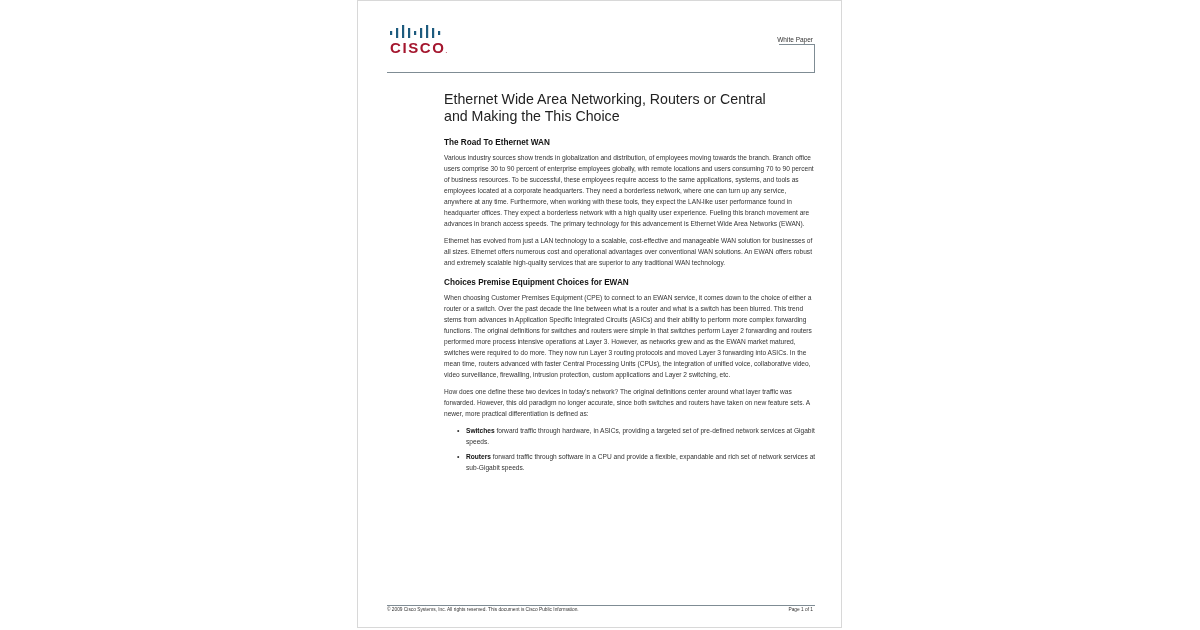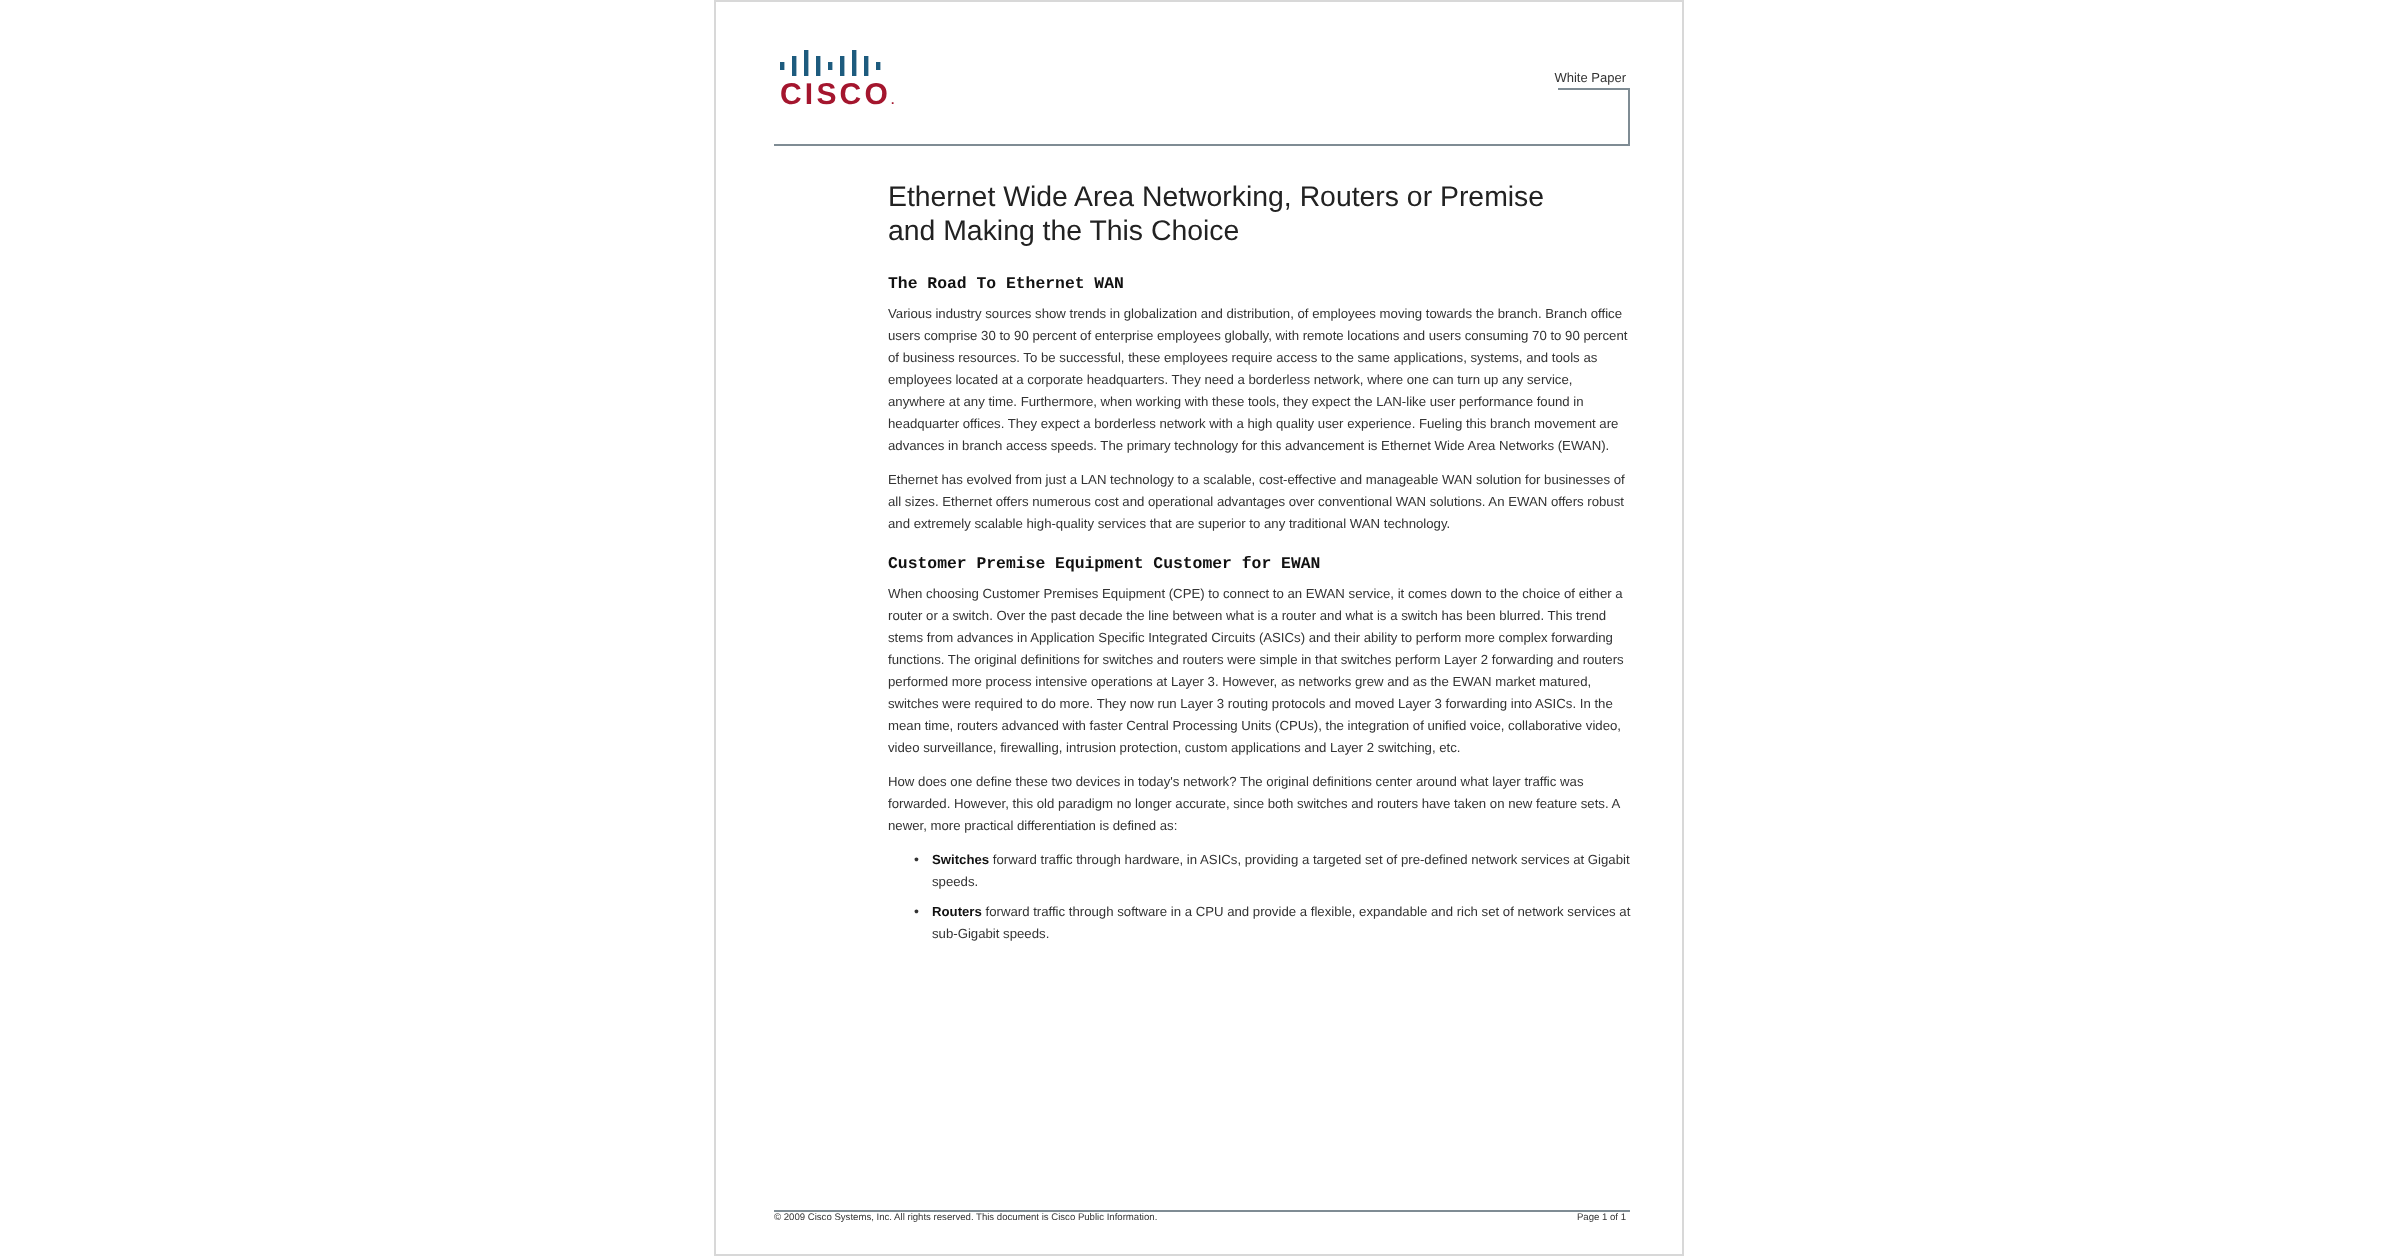--- a/index.html
+++ b/index.html
@@ -26,21 +26,21 @@
       border-top: 1px solid #7f8c94;
     }
     .header-box {
       position: absolute; left: 421px; top: 43px; width: 36px; height: 28px;
       border-top: 1px solid #7f8c94; border-right: 1px solid #7f8c94; box-sizing: border-box;
     }
     .content { position: absolute; left: 86px; top: 90px; width: 372px; }
     .title {
       font-size: 14.2px; line-height: 16.5px; color: #222; margin: 0 0 13px 0; font-weight: normal;
     }
-    .section-heading { font-size: 8.2px; font-weight: bold; color: #111; margin: 0 0 4px 0; line-height: 11px; font-family: Liberation Mono, monospace; }
+    .section-heading { font-size: 8.2px; font-weight: bold; color: #111; margin: 0 0 4px 0; line-height: 11px; }
     .para { font-size: 6.6px; line-height: 11px; color: #333; margin: 0 0 6px 0; }
     .bullets { list-style: none; margin: 6px 0 0 0; padding: 0 0 0 22px; }
     .bullets li { position: relative; font-size: 6.6px; line-height: 11px; color: #333; margin-bottom: 4px; }
     .bullets li .bullet { position: absolute; left: -9px; top: 0; font-size: 7px; color: #333; }
     .bullets li b { color: #111; }
     .footer-rule {
       position: absolute; left: 29px; top: 604px; width: 428px; height: 0;
       border-top: 1px solid #7f8c94;
     }
     .footer-left { position: absolute; left: 29px; top: 606px; font-size: 4.8px; color: #333; }
@@ -65,29 +65,29 @@
     </svg>
     <div class="logo-word"><span>CISCO</span><span class="dot">.</span></div>
   </div>
 
   <div class="doctype">White Paper</div>
   <div class="header-box"></div>
   <div class="header-rule"></div>
 
   <div class="content">
     <h1 class="title">
-      <span>Ethernet Wide Area Networking, Routers or Premise</span><br>
+      <span>Ethernet Wide Area Networking, Routers or Central</span><br>
       <span>and Making the This Choice</span>
     </h1>
 
     <div class="section-heading">The Road To Ethernet WAN</div>
     <p class="para">Various industry sources show trends in globalization and distribution, of employees moving towards the branch. Branch office users comprise 30 to 90 percent of enterprise employees globally, with remote locations and users consuming 70 to 90 percent of business resources. To be successful, these employees require access to the same applications, systems, and tools as employees located at a corporate headquarters. They need a borderless network, where one can turn up any service, anywhere at any time. Furthermore, when working with these tools, they expect the LAN-like user performance found in headquarter offices. They expect a borderless network with a high quality user experience. Fueling this branch movement are advances in branch access speeds. The primary technology for this advancement is Ethernet Wide Area Networks (EWAN).</p>
     <p class="para" style="margin-bottom:9px;">Ethernet has evolved from just a LAN technology to a scalable, cost-effective and manageable WAN solution for businesses of all sizes. Ethernet offers numerous cost and operational advantages over conventional WAN solutions. An EWAN offers robust and extremely scalable high-quality services that are superior to any traditional WAN technology.</p>
 
-    <div class="section-heading">Customer Premise Equipment Customer for EWAN</div>
+    <div class="section-heading">Choices Premise Equipment Choices for EWAN</div>
     <p class="para">When choosing Customer Premises Equipment (CPE) to connect to an EWAN service, it comes down to the choice of either a router or a switch. Over the past decade the line between what is a router and what is a switch has been blurred. This trend stems from advances in Application Specific Integrated Circuits (ASICs) and their ability to perform more complex forwarding functions. The original definitions for switches and routers were simple in that switches perform Layer 2 forwarding and routers performed more process intensive operations at Layer 3. However, as networks grew and as the EWAN market matured, switches were required to do more. They now run Layer 3 routing protocols and moved Layer 3 forwarding into ASICs. In the mean time, routers advanced with faster Central Processing Units (CPUs), the integration of unified voice, collaborative video, video surveillance, firewalling, intrusion protection, custom applications and Layer 2 switching, etc.</p>
     <p class="para">How does one define these two devices in today's network? The original definitions center around what layer traffic was forwarded. However, this old paradigm no longer accurate, since both switches and routers have taken on new feature sets. A newer, more practical differentiation is defined as:</p>
 
     <ul class="bullets">
       <li>
         <span class="bullet">•</span>
         <b>Switches</b><span> forward traffic through hardware, in ASICs, providing a targeted set of pre-defined network services at Gigabit speeds.</span>
       </li>
       <li>
         <span class="bullet">•</span>

